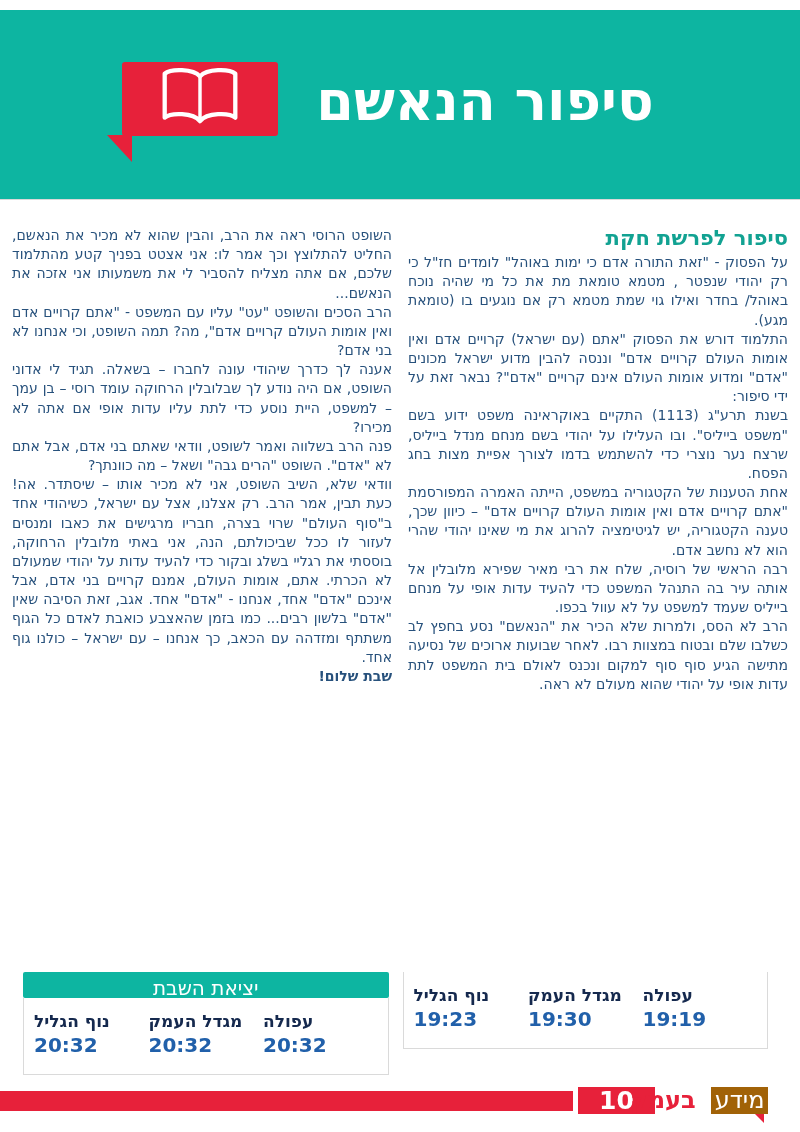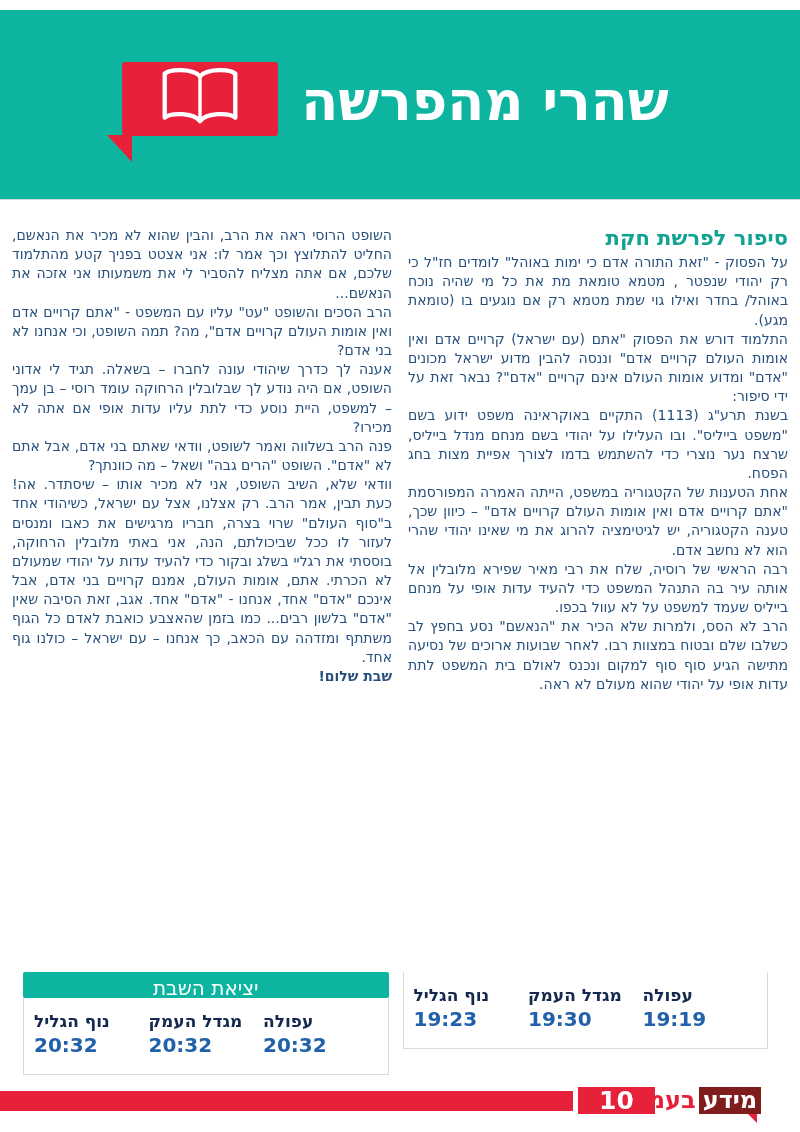--- a/index.html
+++ b/index.html
@@ -141,28 +141,29 @@
     position: absolute;
     top: 1087px; left: 630px;
     height: 27px;
     display: flex;
     direction: rtl;
     align-items: center;
     gap: 3px;
   }
   .brand-word-boxed {
     position: relative;
-    background: #7f1d1d;
+    background: #a16207;
     color: #ffffff;
     font-size: 24px;
-    font-weight: bold;
+    font-weight: normal;
     line-height: 27px;
     padding: 0 4px;
     height: 27px;
     display: inline-block;
+    margin-left: 12px;
   }
   .brand-tail {
     position: absolute;
     right: 4px; bottom: -9px;
     width: 0; height: 0;
     border-top: 9px solid #e7213a;
     border-left: 9px solid transparent;
   }
   .brand-word-plain {
     color: #e7213a;
@@ -178,21 +179,21 @@
   <div class="logo-bubble">
     <span>
       <svg width="88" height="62" viewBox="0 0 100 72" xmlns="http://www.w3.org/2000/svg">
         <path d="M50 12 C 42 3, 16 3, 9 9 L9 60 C 16 54, 42 54, 50 64 C 58 54, 84 54, 91 60 L91 9 C 84 3, 58 3, 50 12 Z" fill="none" stroke="#ffffff" stroke-width="5" stroke-linejoin="round"></path>
         <line x1="50" y1="12" x2="50" y2="64" stroke="#ffffff" stroke-width="4"></line>
         <path d="M9 66 C 20 61, 42 61, 50 70 C 58 61, 80 61, 91 66" fill="none" stroke="#e7213a" stroke-width="0"></path>
       </svg>
     </span>
   </div>
   <div class="logo-tail"></div>
-  <div class="header-title">שהרי מהפרשה</div>
+  <div class="header-title">סיפור הנאשם</div>
 </div>
 
 <div class="content">
 
   <div class="col">
     <div class="section-heading">סיפור לפרשת חקת</div>
     <p>על הפסוק - "זאת התורה אדם כי ימות באוהל" לומדים חז"ל כי רק יהודי שנפטר , מטמא טומאת מת את כל מי שהיה נוכח באוהל/ בחדר ואילו גוי שמת מטמא רק אם נוגעים בו (טומאת מגע).</p>
     <p>התלמוד דורש את הפסוק "אתם (עם ישראל) קרויים אדם ואין אומות העולם קרויים אדם" וננסה להבין מדוע ישראל מכונים "אדם" ומדוע אומות העולם אינם קרויים "אדם"? נבאר זאת על ידי סיפור:</p>
     <p>בשנת תרע"ג (1113) התקיים באוקראינה משפט ידוע בשם "משפט בייליס". ובו העלילו על יהודי בשם מנחם מנדל בייליס, שרצח נער נוצרי כדי להשתמש בדמו לצורך אפיית מצות בחג הפסח.</p>
     <p>אחת הטענות של הקטגוריה במשפט, הייתה האמרה המפורסמת "אתם קרויים אדם ואין אומות העולם קרויים אדם" – כיוון שכך, טענה הקטגוריה, יש לגיטימציה להרוג את מי שאינו יהודי שהרי הוא לא נחשב אדם.</p>

